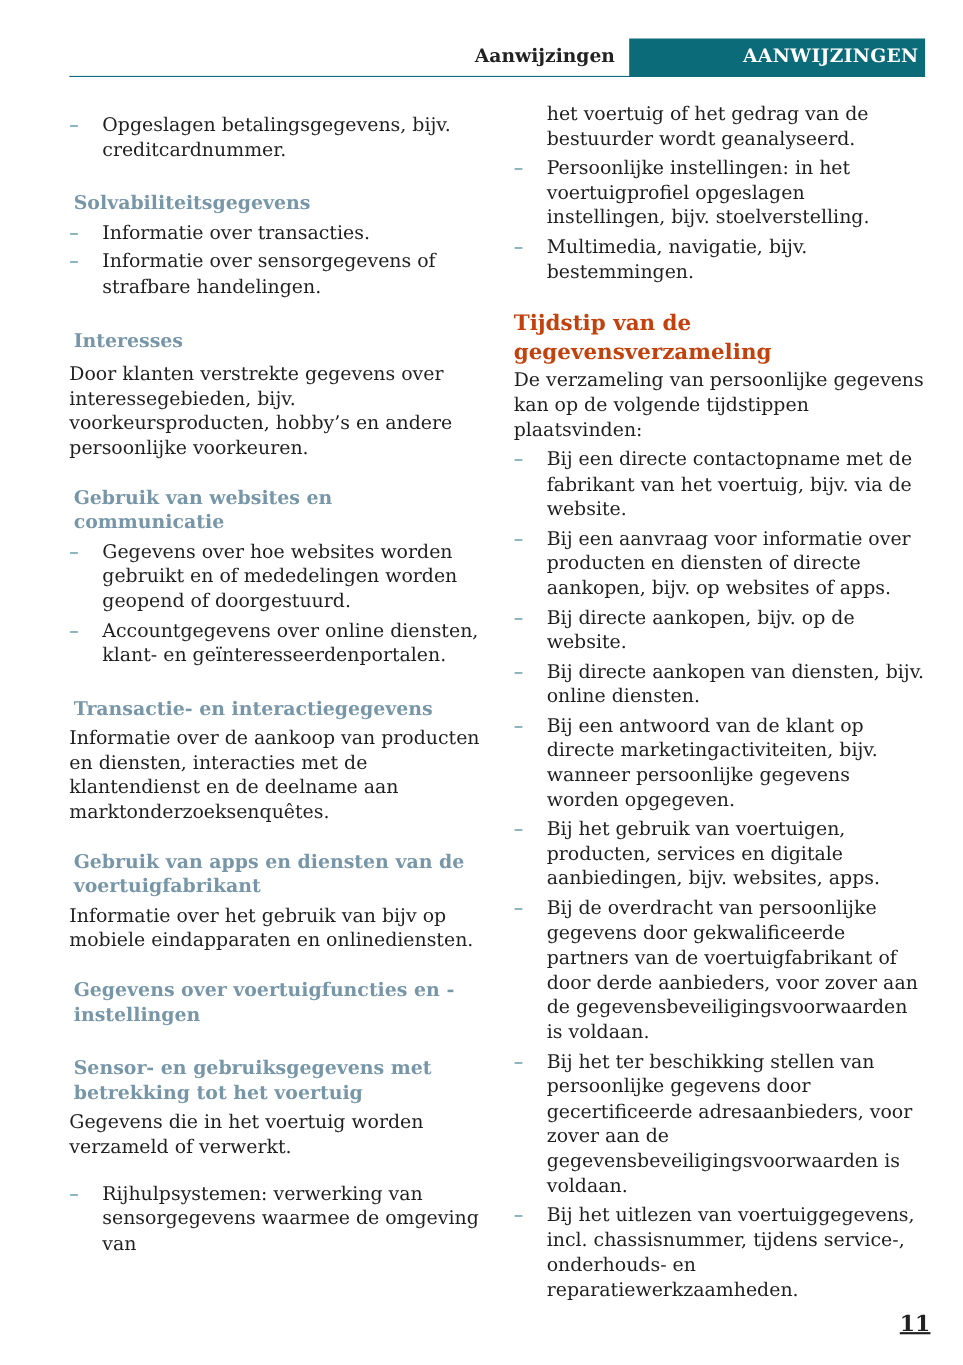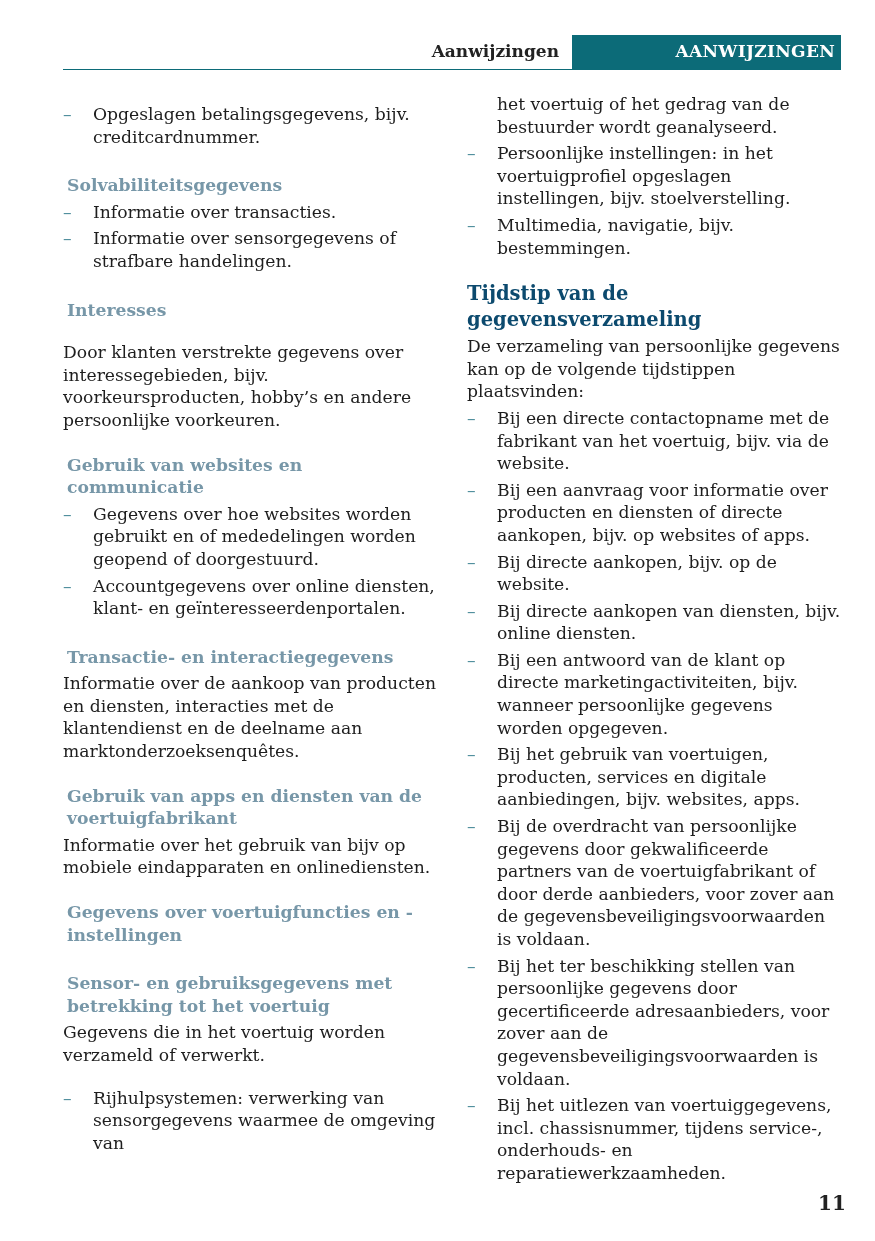--- a/index.html
+++ b/index.html
@@ -5,28 +5,28 @@
   html,body{margin:0;padding:0;background:#fff;}
   body{width:875px;height:1241px;position:relative;overflow:hidden;font-family:"DejaVu Serif",serif;color:#1e1e1e;}
   .hdr{position:absolute;top:35px;left:63px;width:778px;height:35px;}
   .hdr-line{position:absolute;left:0;right:0;bottom:0;height:1px;background:#0c6b78;}
   .hdr-left{position:absolute;right:282px;top:6px;font-size:17px;font-weight:bold;color:#222;}
   .hdr-band{position:absolute;left:509px;top:0;width:269px;height:35px;background:#0c6b78;color:#fff;font-weight:bold;font-size:17px;text-align:right;box-sizing:border-box;padding:6px 6px 0 0;letter-spacing:0.3px;}
   .col{position:absolute;top:103px;width:375px;font-size:17.2px;line-height:22.6px;}
   .col.left{left:63px;}
   .col.right{left:467px;top:93px;}
   h3{margin:4px;font-size:17.2px;line-height:22.6px;color:#7797a8;font-weight:bold;}
-  h2{margin:0 0 2px 0;font-size:19.5px;line-height:26px;color:#0c4a6e;font-weight:bold;}
+  h2{margin:0 0 2px 0;font-size:19.5px;line-height:26px;color:#c2410c;font-weight:bold;}
   p{margin:0;}
   ul{list-style:none;margin:0;padding:0;}
   li{position:relative;padding-left:30px;margin-bottom:4px;}
   li .dash{position:absolute;left:0;top:0;color:#4b8c9a;}
   .gap{height:18px;}
   .cont{padding-left:30px;margin-bottom:4px;}
-  .pagenum{position:absolute;left:818px;top:1191px;font-size:20px;font-weight:bold;color:#222;}
+  .pagenum{position:absolute;left:818px;top:1191px;font-size:20px;font-weight:bold;color:#222;text-decoration:underline;}
 </style>
 </head>
 <body>
 
 <div class="hdr">
   <div class="hdr-left">Aanwijzingen</div>
   <div class="hdr-band">AANWIJZINGEN</div>
   <div class="hdr-line"></div>
 </div>
 
@@ -35,21 +35,21 @@
     <li><span class="dash">–</span><span>Opgeslagen betalingsgegevens, bijv. creditcardnummer.</span></li>
   </ul>
   <div class="gap"></div>
   <h3>Solvabiliteitsgegevens</h3>
   <ul>
     <li><span class="dash">–</span><span>Informatie over transacties.</span></li>
     <li><span class="dash">–</span><span>Informatie over sensorgegevens of strafbare handelingen.</span></li>
   </ul>
   <div class="gap"></div>
   <h3>Interesses</h3>
-  <p style="margin-top:20px">Door klanten verstrekte gegevens over interessegebieden, bijv. voorkeursproducten, hobby’s en andere persoonlijke voorkeuren.</p>
+  <p style="margin-top:8px">Door klanten verstrekte gegevens over interessegebieden, bijv. voorkeursproducten, hobby’s en andere persoonlijke voorkeuren.</p>
   <div class="gap"></div>
   <h3>Gebruik van websites en communicatie</h3>
   <ul style="margin-top:4px">
     <li><span class="dash">–</span><span>Gegevens over hoe websites worden gebruikt en of mededelingen worden geopend of doorgestuurd.</span></li>
     <li><span class="dash">–</span><span>Accountgegevens over online diensten, klant- en geïnteresseerdenportalen.</span></li>
   </ul>
   <div class="gap"></div>
   <h3>Transactie- en interactiegegevens</h3>
   <p style="margin-top:4px">Informatie over de aankoop van producten en diensten, interacties met de klantendienst en de deelname aan marktonderzoeksenquêtes.</p>
   <div class="gap"></div>

